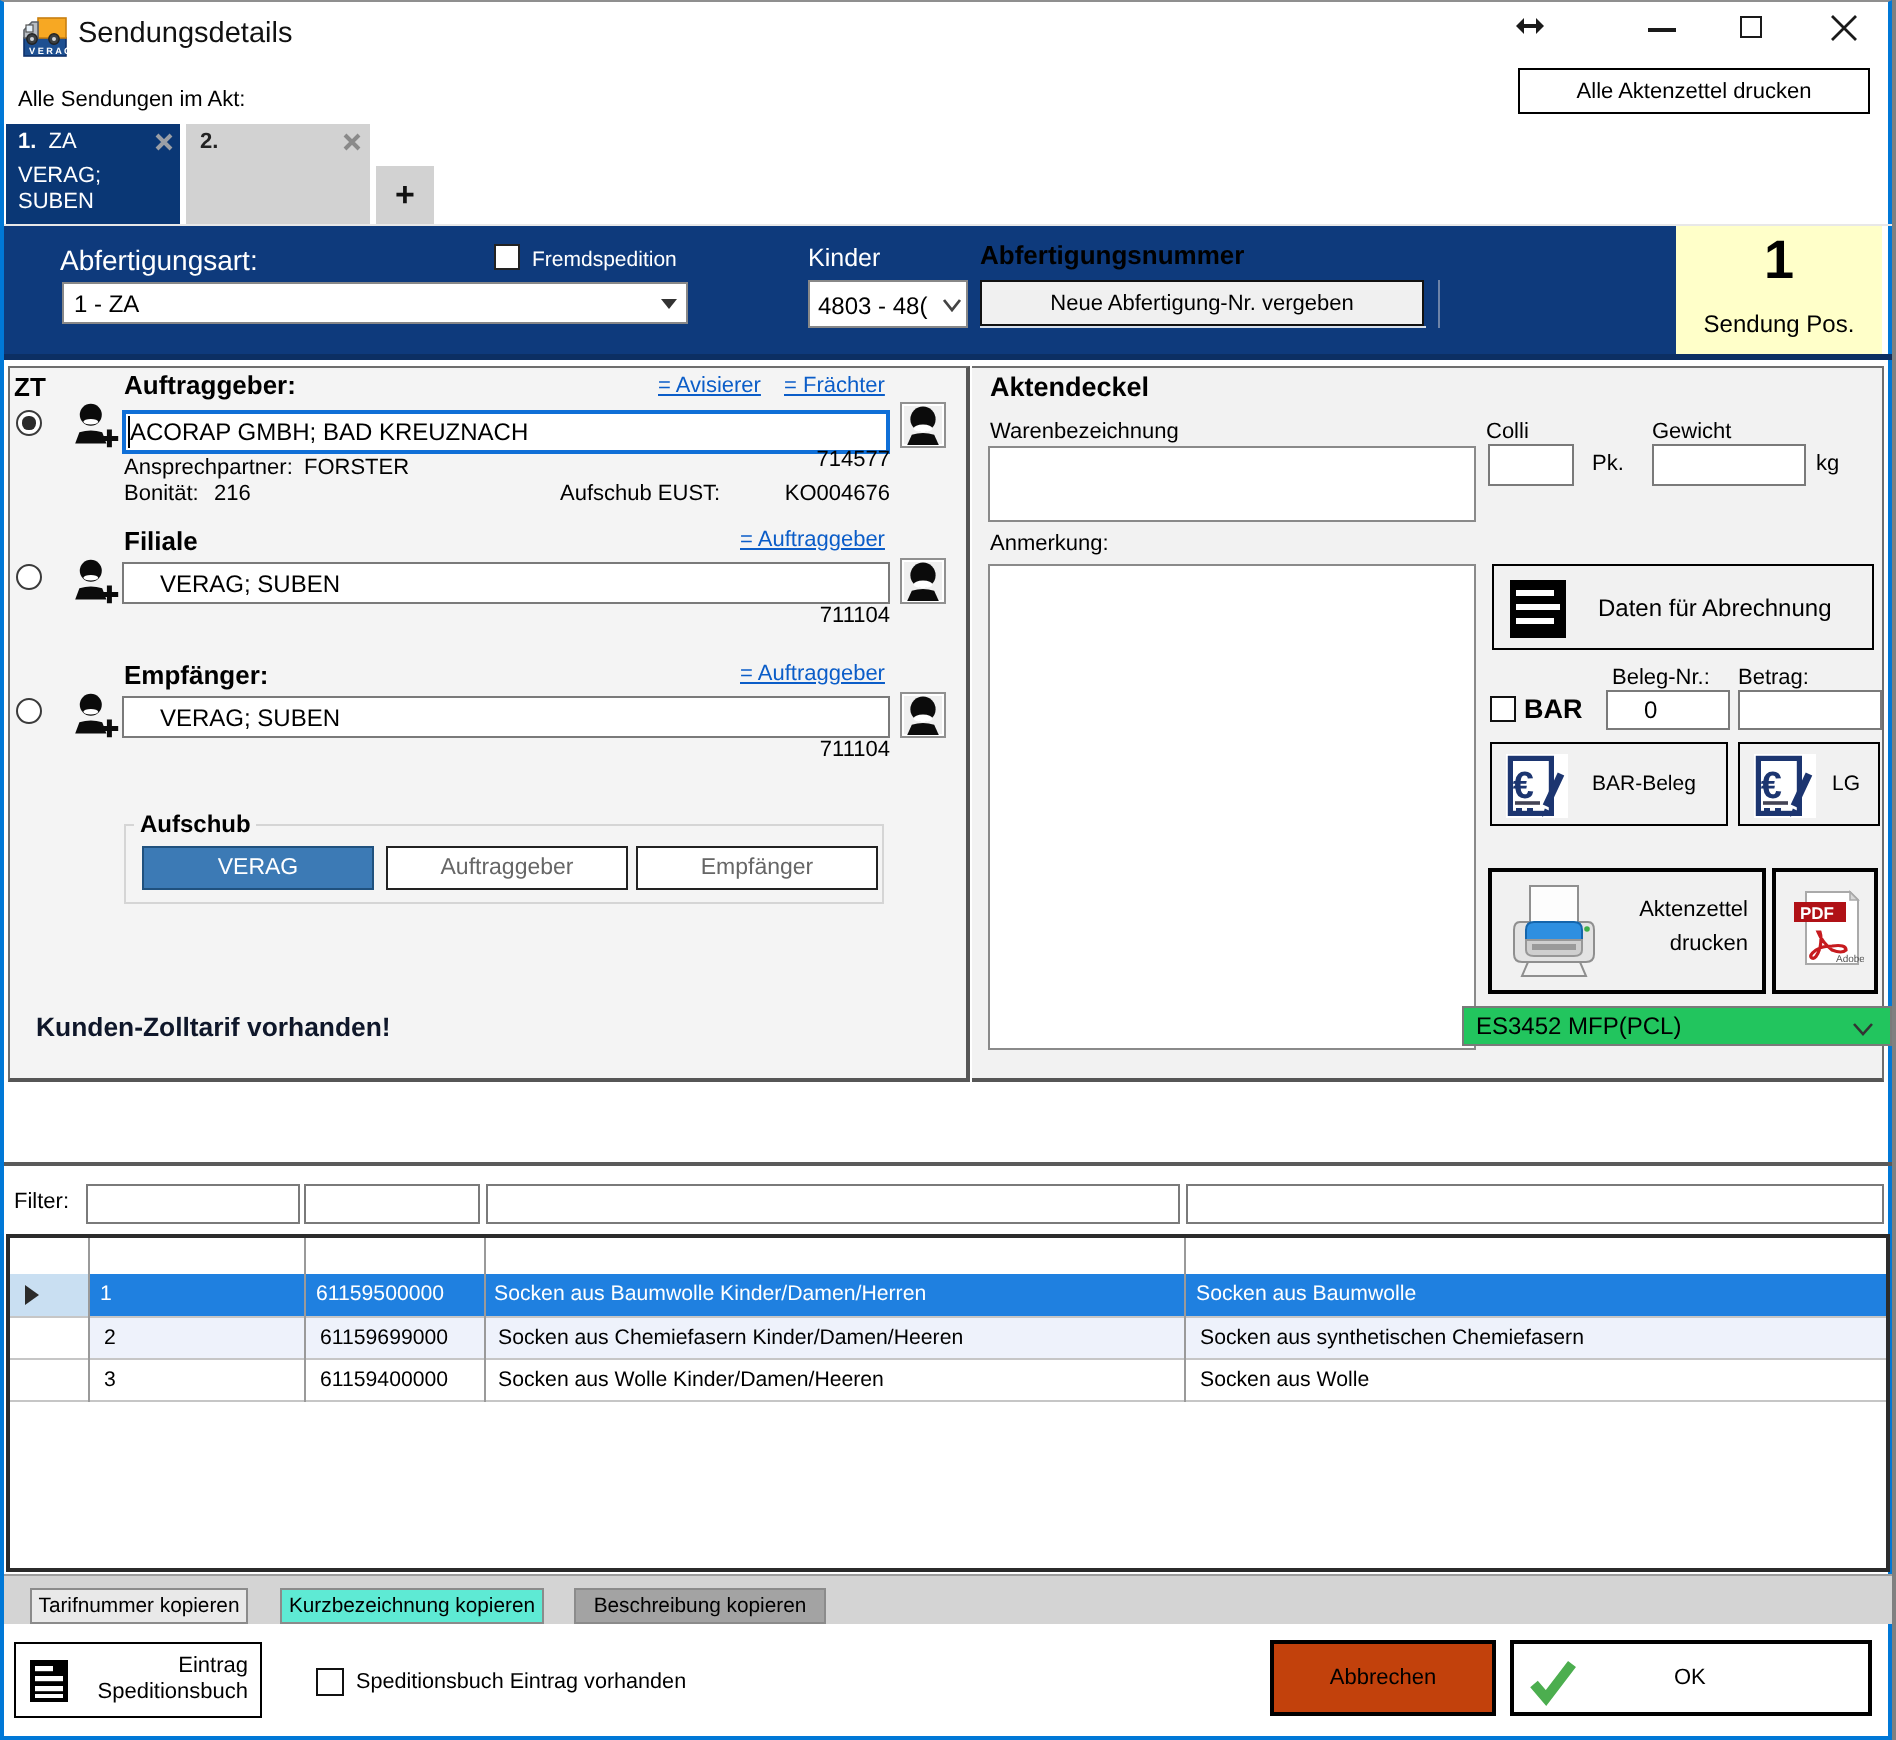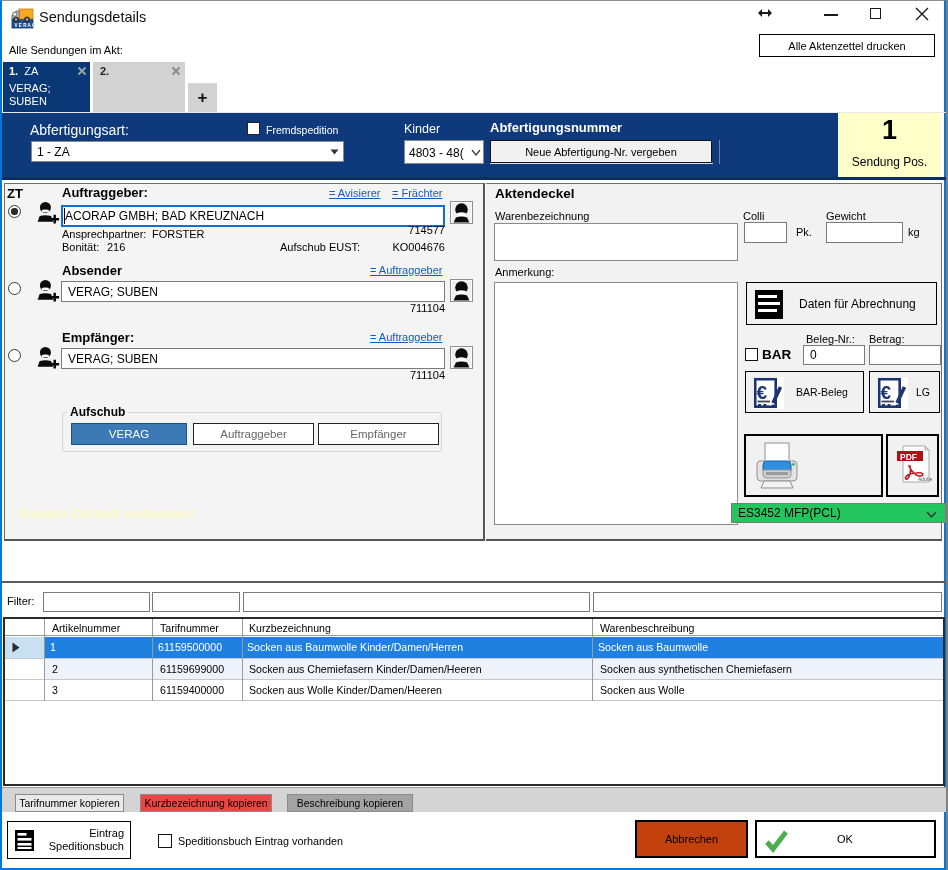--- a/index.html
+++ b/index.html
@@ -2,21 +2,21 @@
 <html><head>
 <meta charset="utf-8">
 <style>
 * { margin:0; padding:0; box-sizing:border-box; }
 html,body { width:948px; height:870px; }
 body { font-family:"Liberation Sans", sans-serif; font-size:11px; color:#000; background:#808080; position:relative; overflow:hidden; }
 .win { position:absolute; left:0; top:0; width:946px; height:870px; background:#fff; border:2px solid #0078d7; border-top:1px solid #8f8f8f; }
 .abs { position:absolute; }
 .b { font-weight:bold; }
 .lnk { color:#0b5dc8; text-decoration:underline; }
-input.tb { position:absolute; border:1px solid #7a7a7a; background:#fff; font-family:"Liberation Sans",sans-serif; font-size:12px; padding:0 6px; outline:none; }
+input.tb { position:absolute; border:1px solid #7a7a7a; background:#fff; font-family:"Liberation Sans",sans-serif; font-size:12px; padding:0 18px; outline:none; }
 .btn { position:absolute; background:#fff; border:1px solid #000; display:flex; align-items:center; justify-content:center; font-size:11px; }
 .navy-bar { position:absolute; left:2px; top:113px; width:836px; height:64px; background:#0e3a7c; }
 .chk { position:absolute; width:13px; height:13px; background:#fff; border:1px solid #111; }
 </style>
 </head>
 <body>
 <div class="win"></div>
 
 <svg class="abs" style="left:11px;top:7px" width="23" height="22" viewBox="0 0 23 22">
   <rect x="1" y="12" width="21" height="9" fill="#1d4f91" stroke="#10316b" stroke-width="0.8"></rect>
@@ -69,21 +69,21 @@
 </div>
 <div class="chk" style="left:247px;top:122px;border:1.5px solid #222"></div>
 <div class="abs" style="left:266px;top:124px;color:#fff;font-size:10.5px">Fremdspedition</div>
 <div class="abs" style="left:404px;top:122px;color:#fff;font-size:12.5px">Kinder</div>
 <div class="abs" style="left:404px;top:140px;width:80px;height:24px;background:#fff;border:1px solid #888">
   <div class="abs" style="left:4px;top:5px;font-size:12px;white-space:nowrap">4803 - 48(</div>
   <svg class="abs" style="right:2px;top:8px" width="10" height="7" viewBox="0 0 10 7">
       <path d="M1 1 L5 6 L9 1" stroke="#444" stroke-width="1.4" fill="none"></path>
     </svg>
 </div>
-<div class="abs b" style="left:490px;top:120px;color:#ffffff;font-size:13px">Abfertigungsnummer</div>
+<div class="abs b" style="left:490px;top:120px;color:#000000;font-size:13px">Abfertigungsnummer</div>
 <div class="abs" style="left:490px;top:140px;width:222px;height:23px;background:#f0f0f0;border:1px solid #111;display:flex;align-items:center;justify-content:center;font-size:11px">Neue Abfertigung-Nr. vergeben</div>
 <div class="abs" style="left:490px;top:163px;width:223px;height:1px;background:#d8e0ea"></div>
 <div class="abs" style="left:719px;top:140px;width:1px;height:24px;background:#6d83a8"></div>
 <div class="abs" style="left:838px;top:113px;width:103px;height:64px;background:#ffffc9">
   <div class="abs b" style="left:0;top:2px;width:100%;text-align:center;font-size:27px">1</div>
   <div class="abs" style="left:0;top:42px;width:100%;text-align:center;font-size:12px">Sendung Pos.</div>
 </div>
 
 <div class="abs" style="left:4px;top:183px;width:481px;height:358px;border:1px solid #6e6e6e;border-right:2px solid #565656;border-bottom:2px solid #565656;background:#f4f4f4"></div>
 <div class="abs b" style="left:7px;top:186px;font-size:13px">ZT</div>
@@ -109,21 +109,21 @@
   </svg>
 </div>
 <div class="abs" style="left:62px;top:228px">Ansprechpartner:</div>
 <div class="abs" style="left:152px;top:228px">FORSTER</div>
 <div class="abs" style="left:359px;top:224px;width:86px;text-align:right">714577</div>
 <div class="abs" style="left:62px;top:241px">Bonität:</div>
 <div class="abs" style="left:107px;top:241px">216</div>
 <div class="abs" style="left:280px;top:241px">Aufschub EUST:</div>
 <div class="abs" style="left:359px;top:241px;width:86px;text-align:right">KO004676</div>
 
-<div class="abs b" style="left:62px;top:263px;font-size:13px">Absender</div>
+<div class="abs b" style="left:62px;top:263px;font-size:13px">Filiale</div>
 <div class="abs lnk" style="left:370px;top:264px">= Auftraggeber</div>
 <div class="abs" style="left:8px;top:282px;width:13px;height:13px;border-radius:50%;border:1.5px solid #3a3a3a;background:#fff"></div>
 <svg class="abs" style="left:35px;top:279px" width="25" height="23" viewBox="0 0 25 23">
     <circle cx="10.4" cy="6.4" r="5.5" fill="#0b0b0b"></circle>
     <ellipse cx="10.4" cy="9.9" rx="3.7" ry="1.4" fill="#fff"></ellipse>
     <path d="M2.6 20.8 L4.7 15.1 Q10.4 13.3 16.1 15.1 L18.2 20.8 Z" fill="#0b0b0b"></path>
     <path d="M19.7 13.8 L19.7 22.6 M15.3 18.2 L24.1 18.2" stroke="#0b0b0b" stroke-width="2.5"></path>
   </svg>
 <input class="tb" style="left: 61px; top: 281px; width: 384px; height: 21px;" value="VERAG; SUBEN">
 <div class="abs" style="left:450px;top:279px;width:23px;height:23px;border:1px solid #909090;background:#efefef;box-shadow:inset 0 0 0 1px #fff">
@@ -154,21 +154,21 @@
 </div>
 <div class="abs" style="left:359px;top:369px;width:86px;text-align:right">711104</div>
 
 <fieldset class="abs" style="left:62px;top:405px;width:380px;height:47px;border:1px solid #d5d5d5;">
   <legend class="b" style="font-size:12px;margin-left:4px;padding:0 3px">Aufschub</legend>
 </fieldset>
 <div class="abs" style="left:71px;top:423px;width:116px;height:22px;background:#3c7ab5;border:1px solid #20517e;color:#fff;display:flex;align-items:center;justify-content:center;font-size:11.5px">VERAG</div>
 <div class="abs" style="left:193px;top:423px;width:121px;height:22px;background:#fff;border:1px solid #222;color:#666;display:flex;align-items:center;justify-content:center;font-size:11.5px">Auftraggeber</div>
 <div class="abs" style="left:318px;top:423px;width:121px;height:22px;background:#fff;border:1px solid #222;color:#666;display:flex;align-items:center;justify-content:center;font-size:11.5px">Empfänger</div>
 
-<div class="abs b" style="left:18px;top:506px;font-size:13.2px;color:#fef9c3">Kunden-Zolltarif vorhanden!</div>
+<div class="abs b" style="left:18px;top:506px;font-size:13.2px;color:#0f172a">Kunden-Zolltarif vorhanden!</div>
 
 <div class="abs" style="left:486px;top:183px;width:456px;height:358px;border:1px solid #6e6e6e;border-left:none;border-bottom:2px solid #565656;background:#f2f2f2"></div>
 <div class="abs b" style="left:495px;top:186px;font-size:13.5px">Aktendeckel</div>
 <div class="abs" style="left:495px;top:210px">Warenbezeichnung</div>
 <div class="abs" style="left:494px;top:223px;width:244px;height:38px;background:#fff;border:1px solid #8a8a8a"></div>
 <div class="abs" style="left:743px;top:210px">Colli</div>
 <input class="tb" style="left: 744px; top: 222px; width: 43px; height: 21px;">
 <div class="abs" style="left:796px;top:226px">Pk.</div>
 <div class="abs" style="left:826px;top:210px">Gewicht</div>
 <input class="tb" style="left: 826px; top: 222px; width: 77px; height: 21px;">
@@ -223,20 +223,21 @@
 <div class="abs" style="left:744px;top:434px;width:139px;height:63px;background:#f1f1f1;border:2px solid #000">
   <svg class="abs" style="left:8px;top:5px" width="46" height="48" viewBox="0 0 46 48">
     <path d="M6 20 Q3 20 3 24 L3 36 Q3 40 7 40 L39 40 Q43 40 43 36 L43 24 Q43 20 40 20 Z" fill="#e3e3e3" stroke="#8f8f8f" stroke-width="1"></path>
     <rect x="11" y="2" width="24" height="22" fill="#fdfdfd" stroke="#909090" stroke-width="1"></rect>
     <path d="M9 24 Q9 20 13 20 L33 20 Q37 20 37 24 L37 30 L9 30 Z" fill="#2e8fe0" stroke="#1565ab" stroke-width="1"></path>
     <path d="M9 29 L37 29 L37 34 Q37 37 33 37 L13 37 Q9 37 9 34 Z" fill="#cfcfcf" stroke="#979797" stroke-width="1"></path>
     <rect x="12" y="31" width="22" height="3" fill="#9a9a9a"></rect>
     <path d="M10 40 L36 40 L39 47 L7 47 Z" fill="#f2f2f2" stroke="#8f8f8f" stroke-width="1"></path>
     <circle cx="39.5" cy="23.5" r="1.4" fill="#3fae49"></circle>
   </svg>
+  <div class="abs" style="left:0;top:11px;width:128px;text-align:right;line-height:17px">Aktenzettel<br>drucken</div>
 </div>
 <div class="abs" style="left:886px;top:434px;width:53px;height:63px;background:#f1f1f1;border:2px solid #000">
   <svg class="abs" style="left:8px;top:8px" width="36" height="40" viewBox="0 0 36 40">
     <path d="M7 2 L29 2 L33 6 L33 38 L7 38 Z" fill="#fff" stroke="#aaa" stroke-width="1"></path>
     <path d="M29 2 L29 6 L33 6 Z" fill="#d8d8d8" stroke="#aaa" stroke-width="0.8"></path>
     <rect x="1" y="7" width="26" height="10" fill="#b01116"></rect>
     <text x="4" y="15.5" font-size="8.5" font-weight="bold" fill="#fff" font-family="Liberation Sans">PDF</text>
     <path d="M13 22 Q15 27 20 31 Q25 33 27 31 Q27 28 20 29 Q15 29 12 31 Q8 34 10 35 Q12 36 14 30 Q15 25 14 22 Z" fill="none" stroke="#c61b1f" stroke-width="1.6"></path>
     <text x="22" y="37" font-size="5" fill="#555" font-family="Liberation Sans">Adobe</text>
   </svg>
@@ -250,26 +251,20 @@
 
 <div class="abs" style="left:2px;top:581px;width:944px;height:2px;background:#5a5a5a"></div>
 <div class="abs" style="left:7px;top:595px;font-size:11px">Filter:</div>
 <input class="tb" style="left: 43px; top: 592px; width: 107px; height: 20px;">
 <input class="tb" style="left: 152px; top: 592px; width: 88px; height: 20px;">
 <input class="tb" style="left: 243px; top: 592px; width: 347px; height: 20px;">
 <input class="tb" style="left: 593px; top: 592px; width: 349px; height: 20px;">
 
 <div class="abs" style="left:3px;top:617px;width:942px;height:169px;border:2px solid #2b2b2b;background:#fff;font-size:10.6px">
 
-  <div class="abs" style="left:0;top:0;width:938px;height:17px;background:#fff;border-bottom:1px solid #9a9a9a">
-    <div class="abs" style="left:47px;top:3px">Artikelnummer</div>
-    <div class="abs" style="left:155px;top:3px">Tarifnummer</div>
-    <div class="abs" style="left:244px;top:3px">Kurzbezeichnung</div>
-    <div class="abs" style="left:595px;top:3px">Warenbeschreibung</div>
-  </div>
 
   <div class="abs" style="left:0;top:18px;width:39px;height:21px;background:#c9dff2">
     <svg class="abs" style="left:7px;top:5px" width="8" height="11" viewBox="0 0 8 11">
         <path d="M0.5 0.5 L7.5 5.5 L0.5 10.5 Z" fill="#2b2b2b"></path>
       </svg>
   </div>
   <div class="abs" style="left:39px;top:18px;width:899px;height:21px;background:#1f80e0;color:#fff">
     <div class="abs" style="left:6px;top:4px">1</div>
     <div class="abs" style="left:114px;top:4px">61159500000</div>
     <div class="abs" style="left:203px;top:4px">Socken aus Baumwolle Kinder/Damen/Herren</div>
@@ -293,21 +288,21 @@
   <div class="abs" style="left:0;top:81px;width:938px;height:1px;background:#c6c6c6"></div>
 
   <div class="abs" style="left:39px;top:0;width:1px;height:82px;background:#9a9a9a"></div>
   <div class="abs" style="left:147px;top:0;width:1px;height:82px;background:#9a9a9a"></div>
   <div class="abs" style="left:237px;top:0;width:1px;height:82px;background:#9a9a9a"></div>
   <div class="abs" style="left:587px;top:0;width:1px;height:82px;background:#9a9a9a"></div>
 </div>
 
 <div class="abs" style="left:2px;top:787px;width:944px;height:25px;background:#d4d4d4;border-top:1px solid #9d9d9d"></div>
 <div class="abs" style="left:15px;top:794px;width:109px;height:18px;background:#e9e9e9;border:1px solid #8b8b8b;display:flex;align-items:center;justify-content:center;font-size:10.4px;white-space:nowrap">Tarifnummer kopieren</div>
-<div class="abs" style="left:140px;top:794px;width:132px;height:18px;background:#ef4444;border:1px solid #8b8b8b;display:flex;align-items:center;justify-content:center;font-size:10.4px;white-space:nowrap">Kurzbezeichnung kopieren</div>
+<div class="abs" style="left:140px;top:794px;width:132px;height:18px;background:#5eead4;border:1px solid #8b8b8b;display:flex;align-items:center;justify-content:center;font-size:10.4px;white-space:nowrap">Kurzbezeichnung kopieren</div>
 <div class="abs" style="left:287px;top:794px;width:126px;height:18px;background:#a3a3a3;border:1px solid #8b8b8b;display:flex;align-items:center;justify-content:center;font-size:10.4px;white-space:nowrap">Beschreibung kopieren</div>
 
 <div class="abs" style="left:7px;top:821px;width:124px;height:38px;background:#fff;border:1px solid #000">
   <svg class="abs" style="left:7px;top:8px" width="19" height="21" viewBox="0 0 19 21">
     <rect x="0" y="0" width="19" height="21" fill="#000"></rect>
     <rect x="2.5" y="3" width="9" height="2.6" fill="#fff"></rect>
     <rect x="2.5" y="8" width="14" height="2.6" fill="#fff"></rect>
     <rect x="2.5" y="13" width="14" height="2.6" fill="#fff"></rect>
     <rect x="2.5" y="17" width="14" height="2" fill="#fff"></rect>
   </svg>

